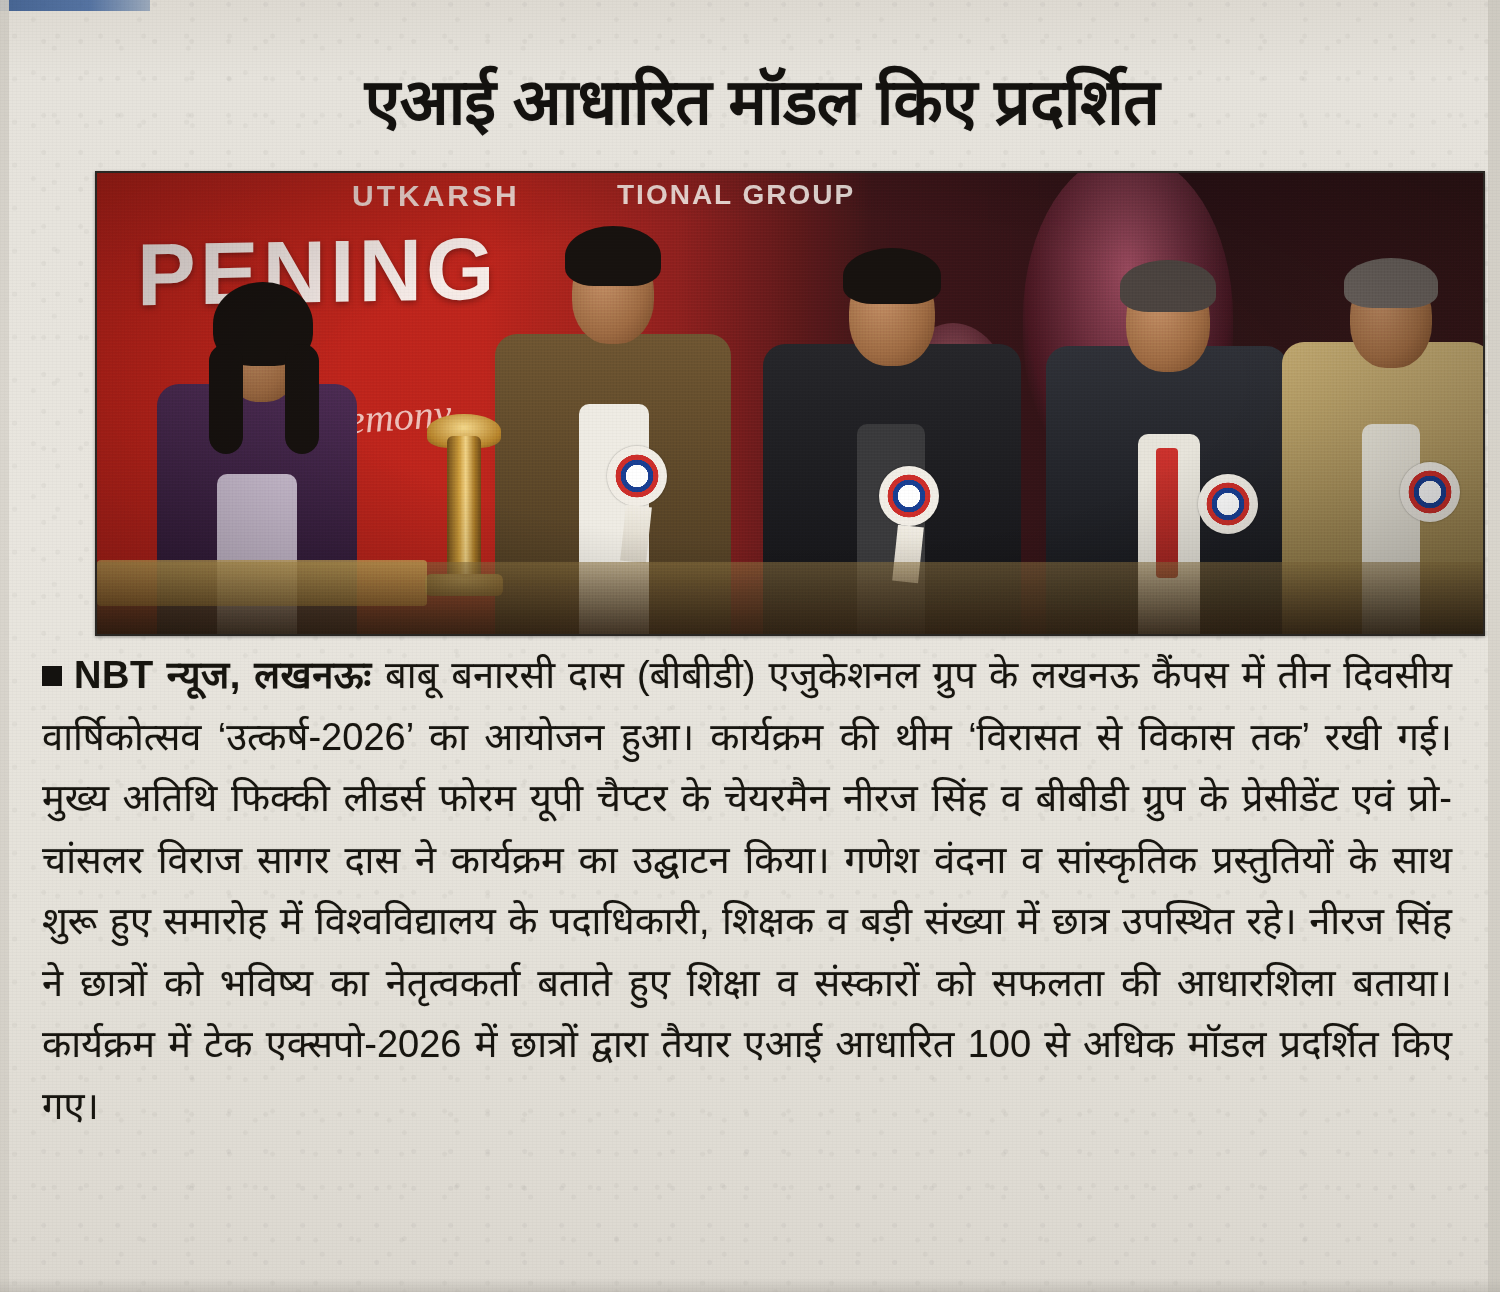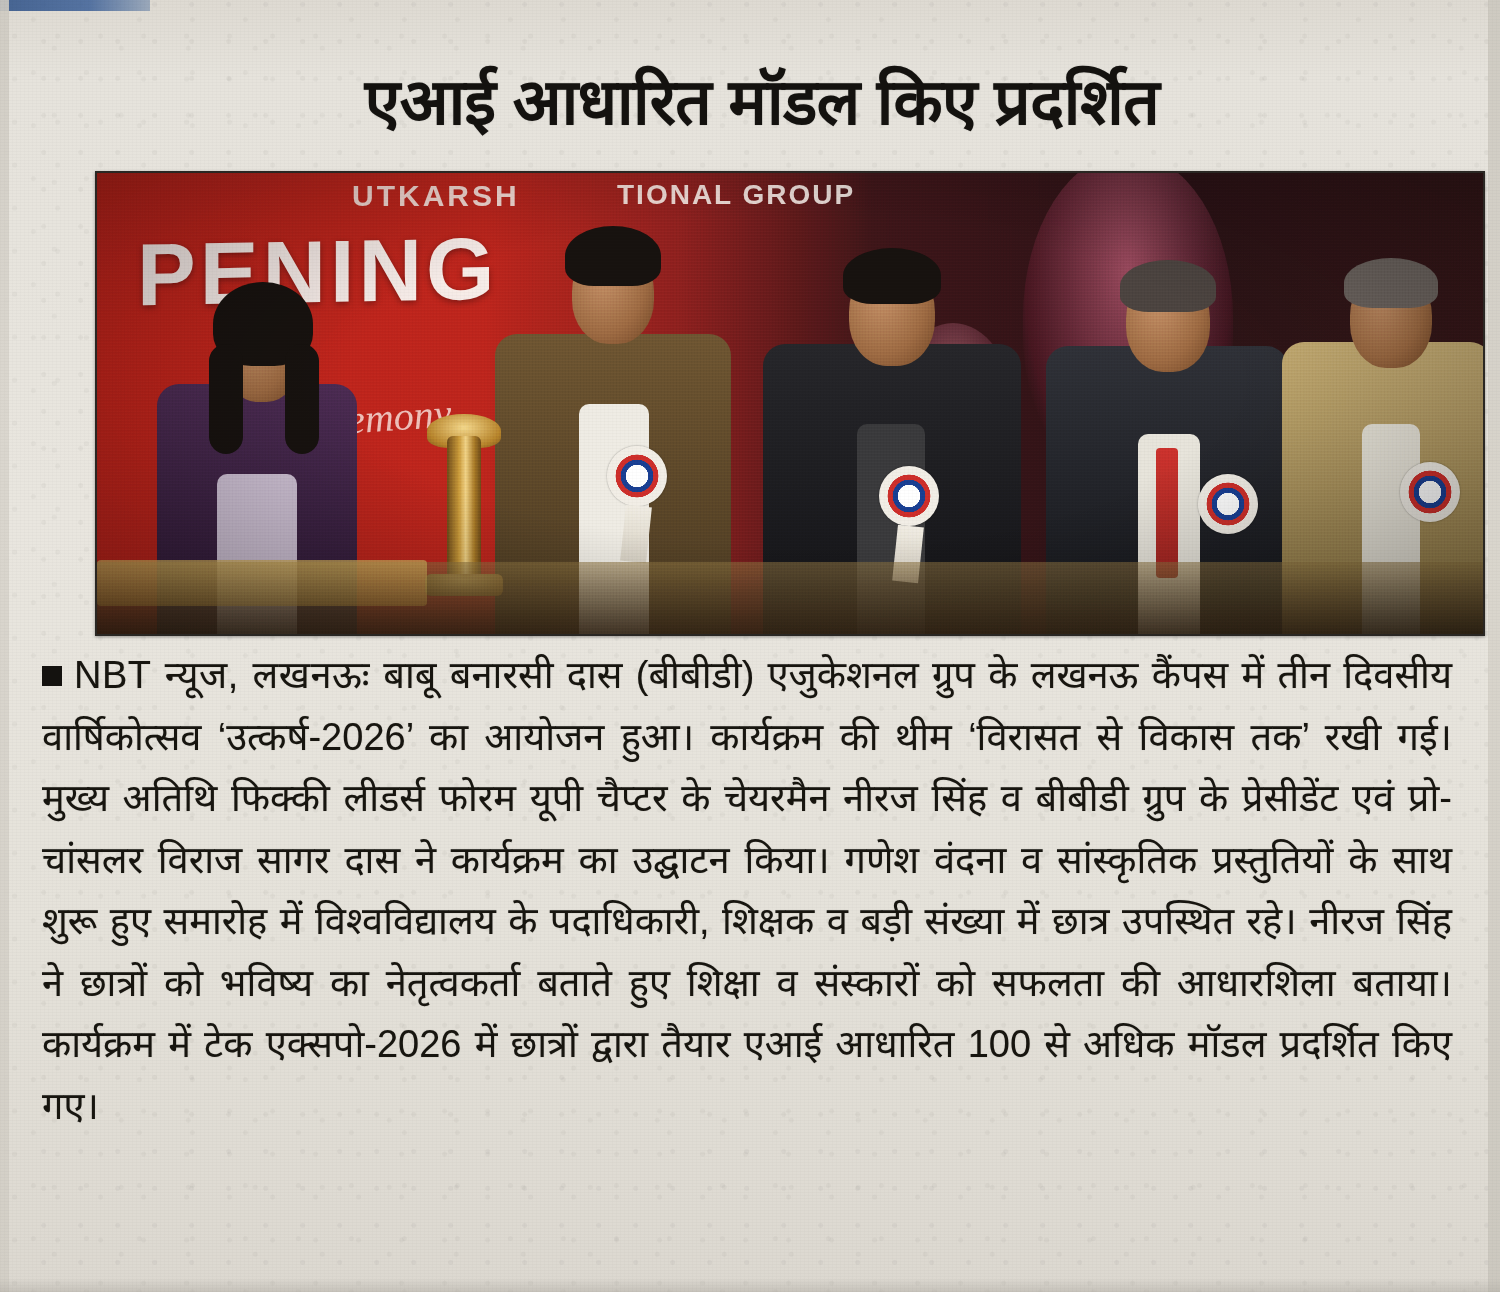--- a/index.html
+++ b/index.html
@@ -279,21 +279,21 @@
   }
   .bullet-square {
     display: inline-block;
     width: 20px;
     height: 20px;
     background: #14120f;
     margin-right: 12px;
     vertical-align: 2px;
   }
   .dateline {
-    font-weight: 400;
+    font-weight: 700;
     letter-spacing: .5px;
   }
 </style>
 </head>
 <body>
 
 <div id="clipping">
 
   <div class="edge-top"></div>
   <div class="edge-left"></div>

